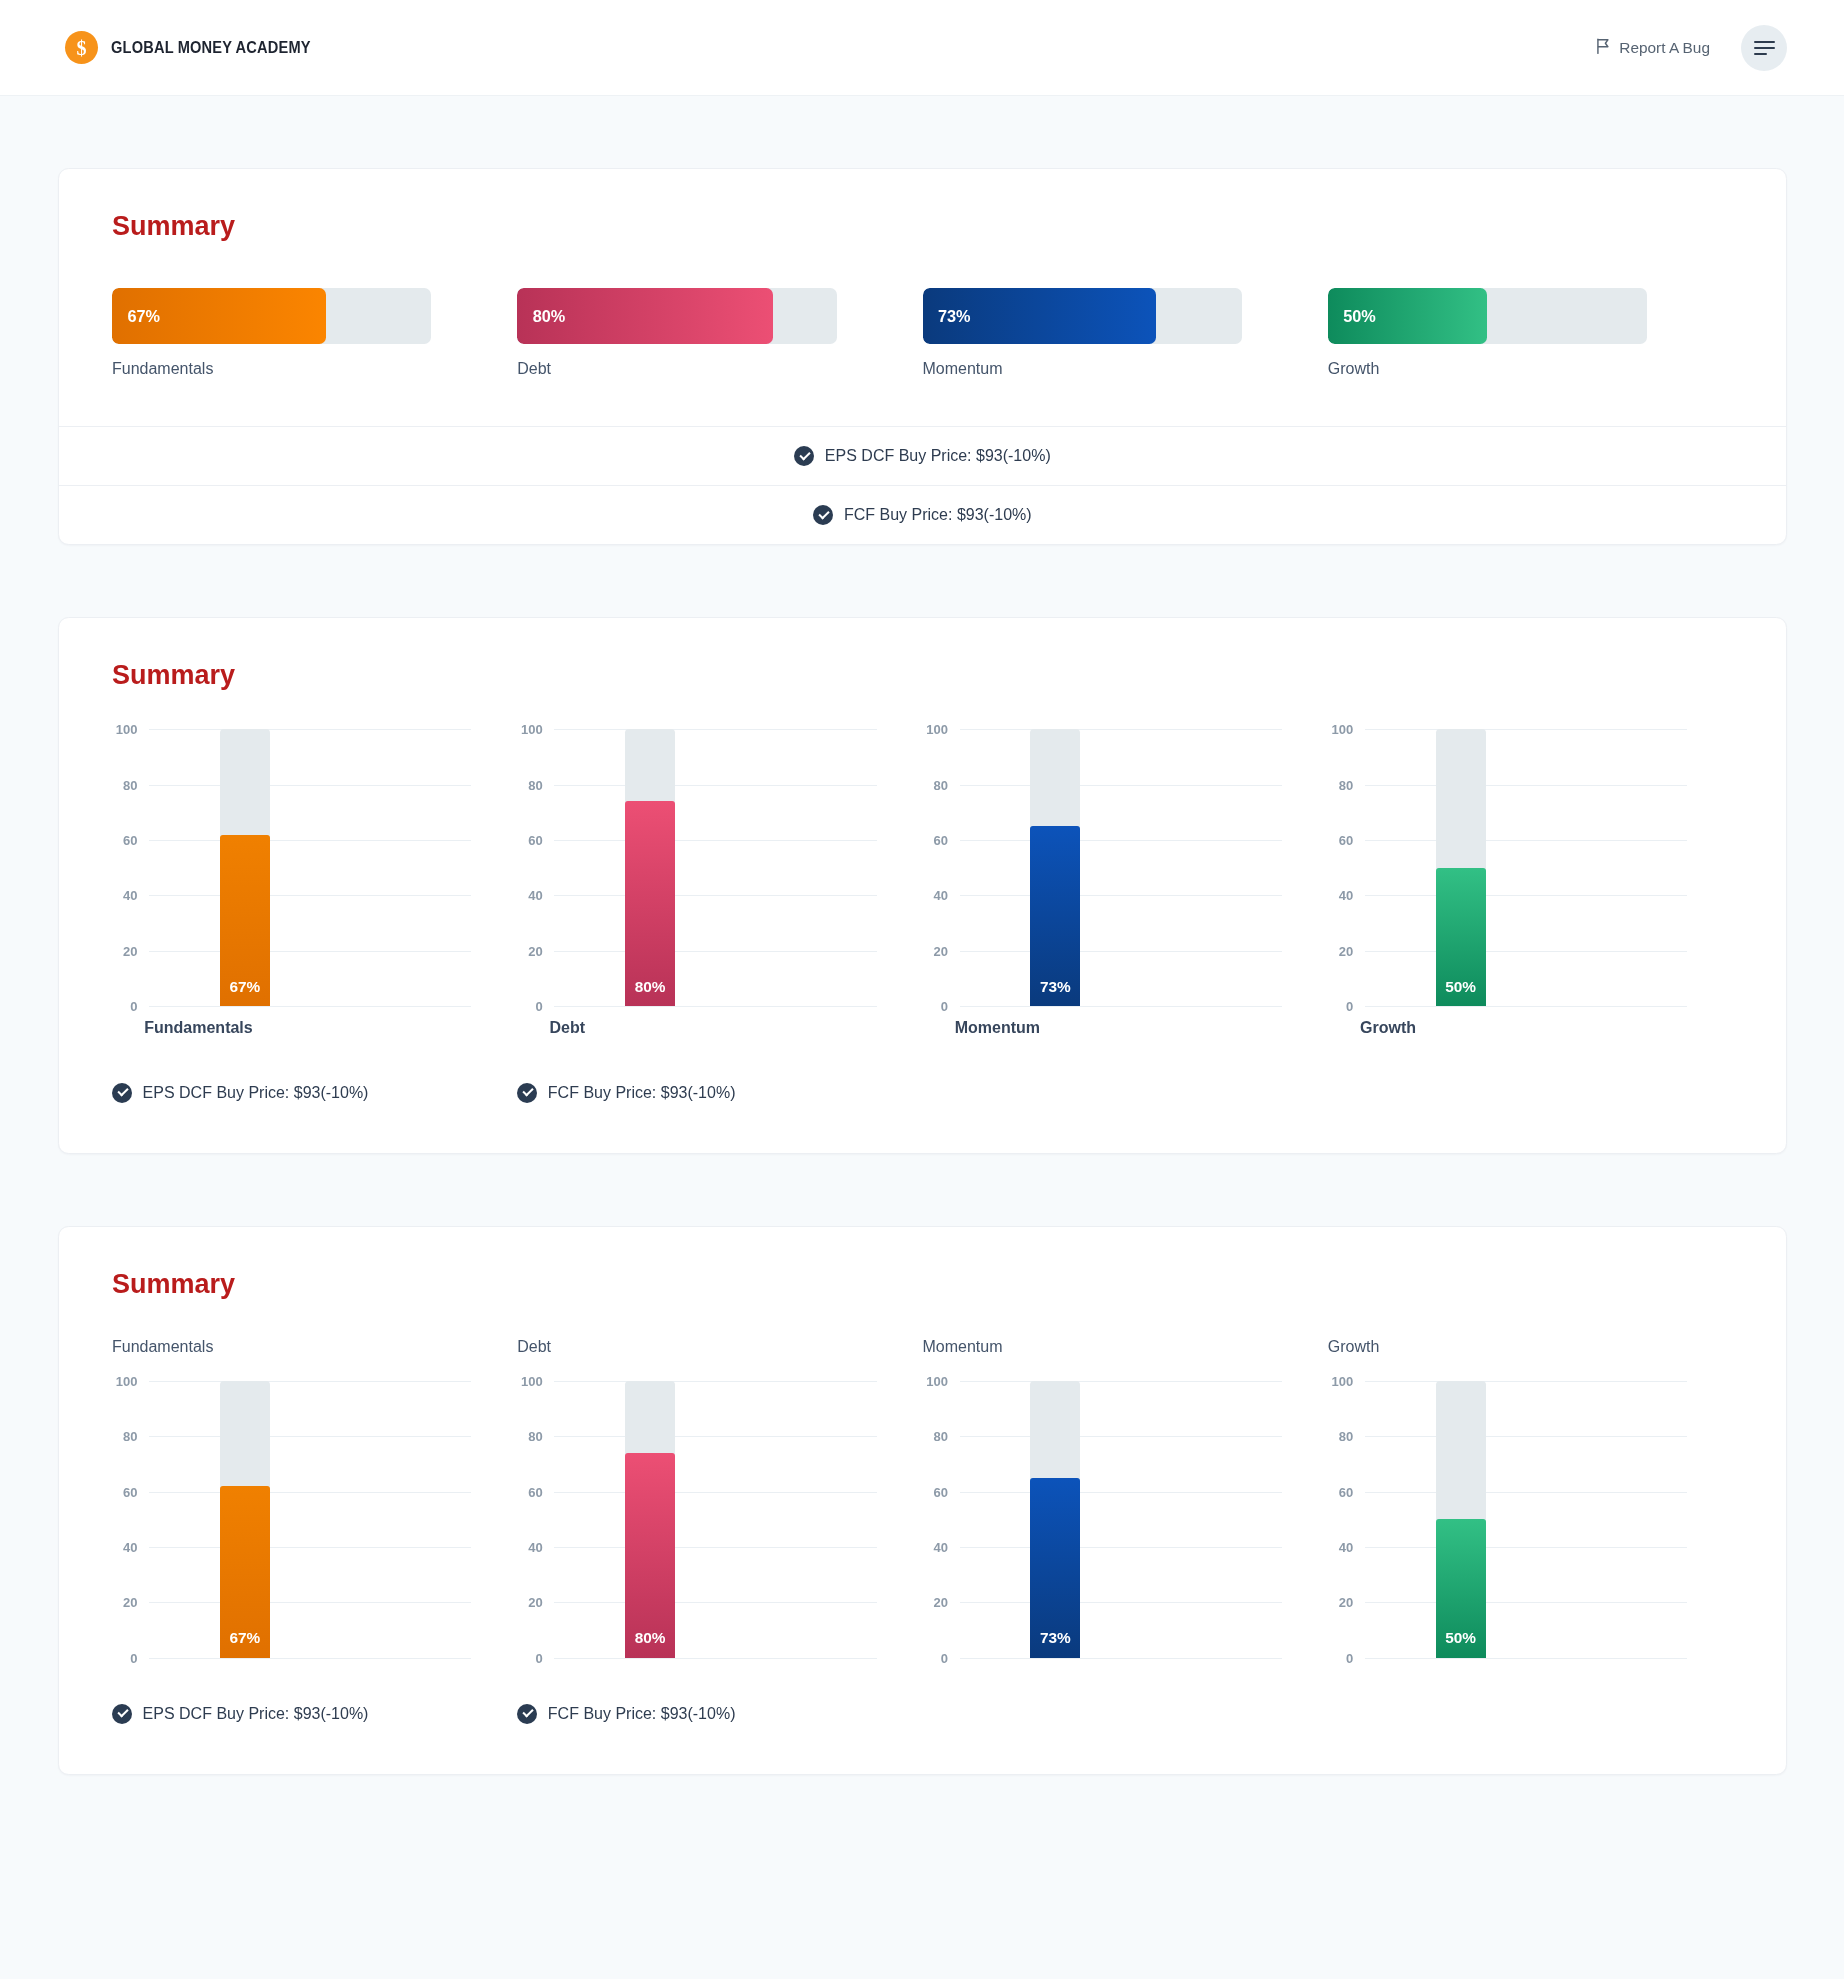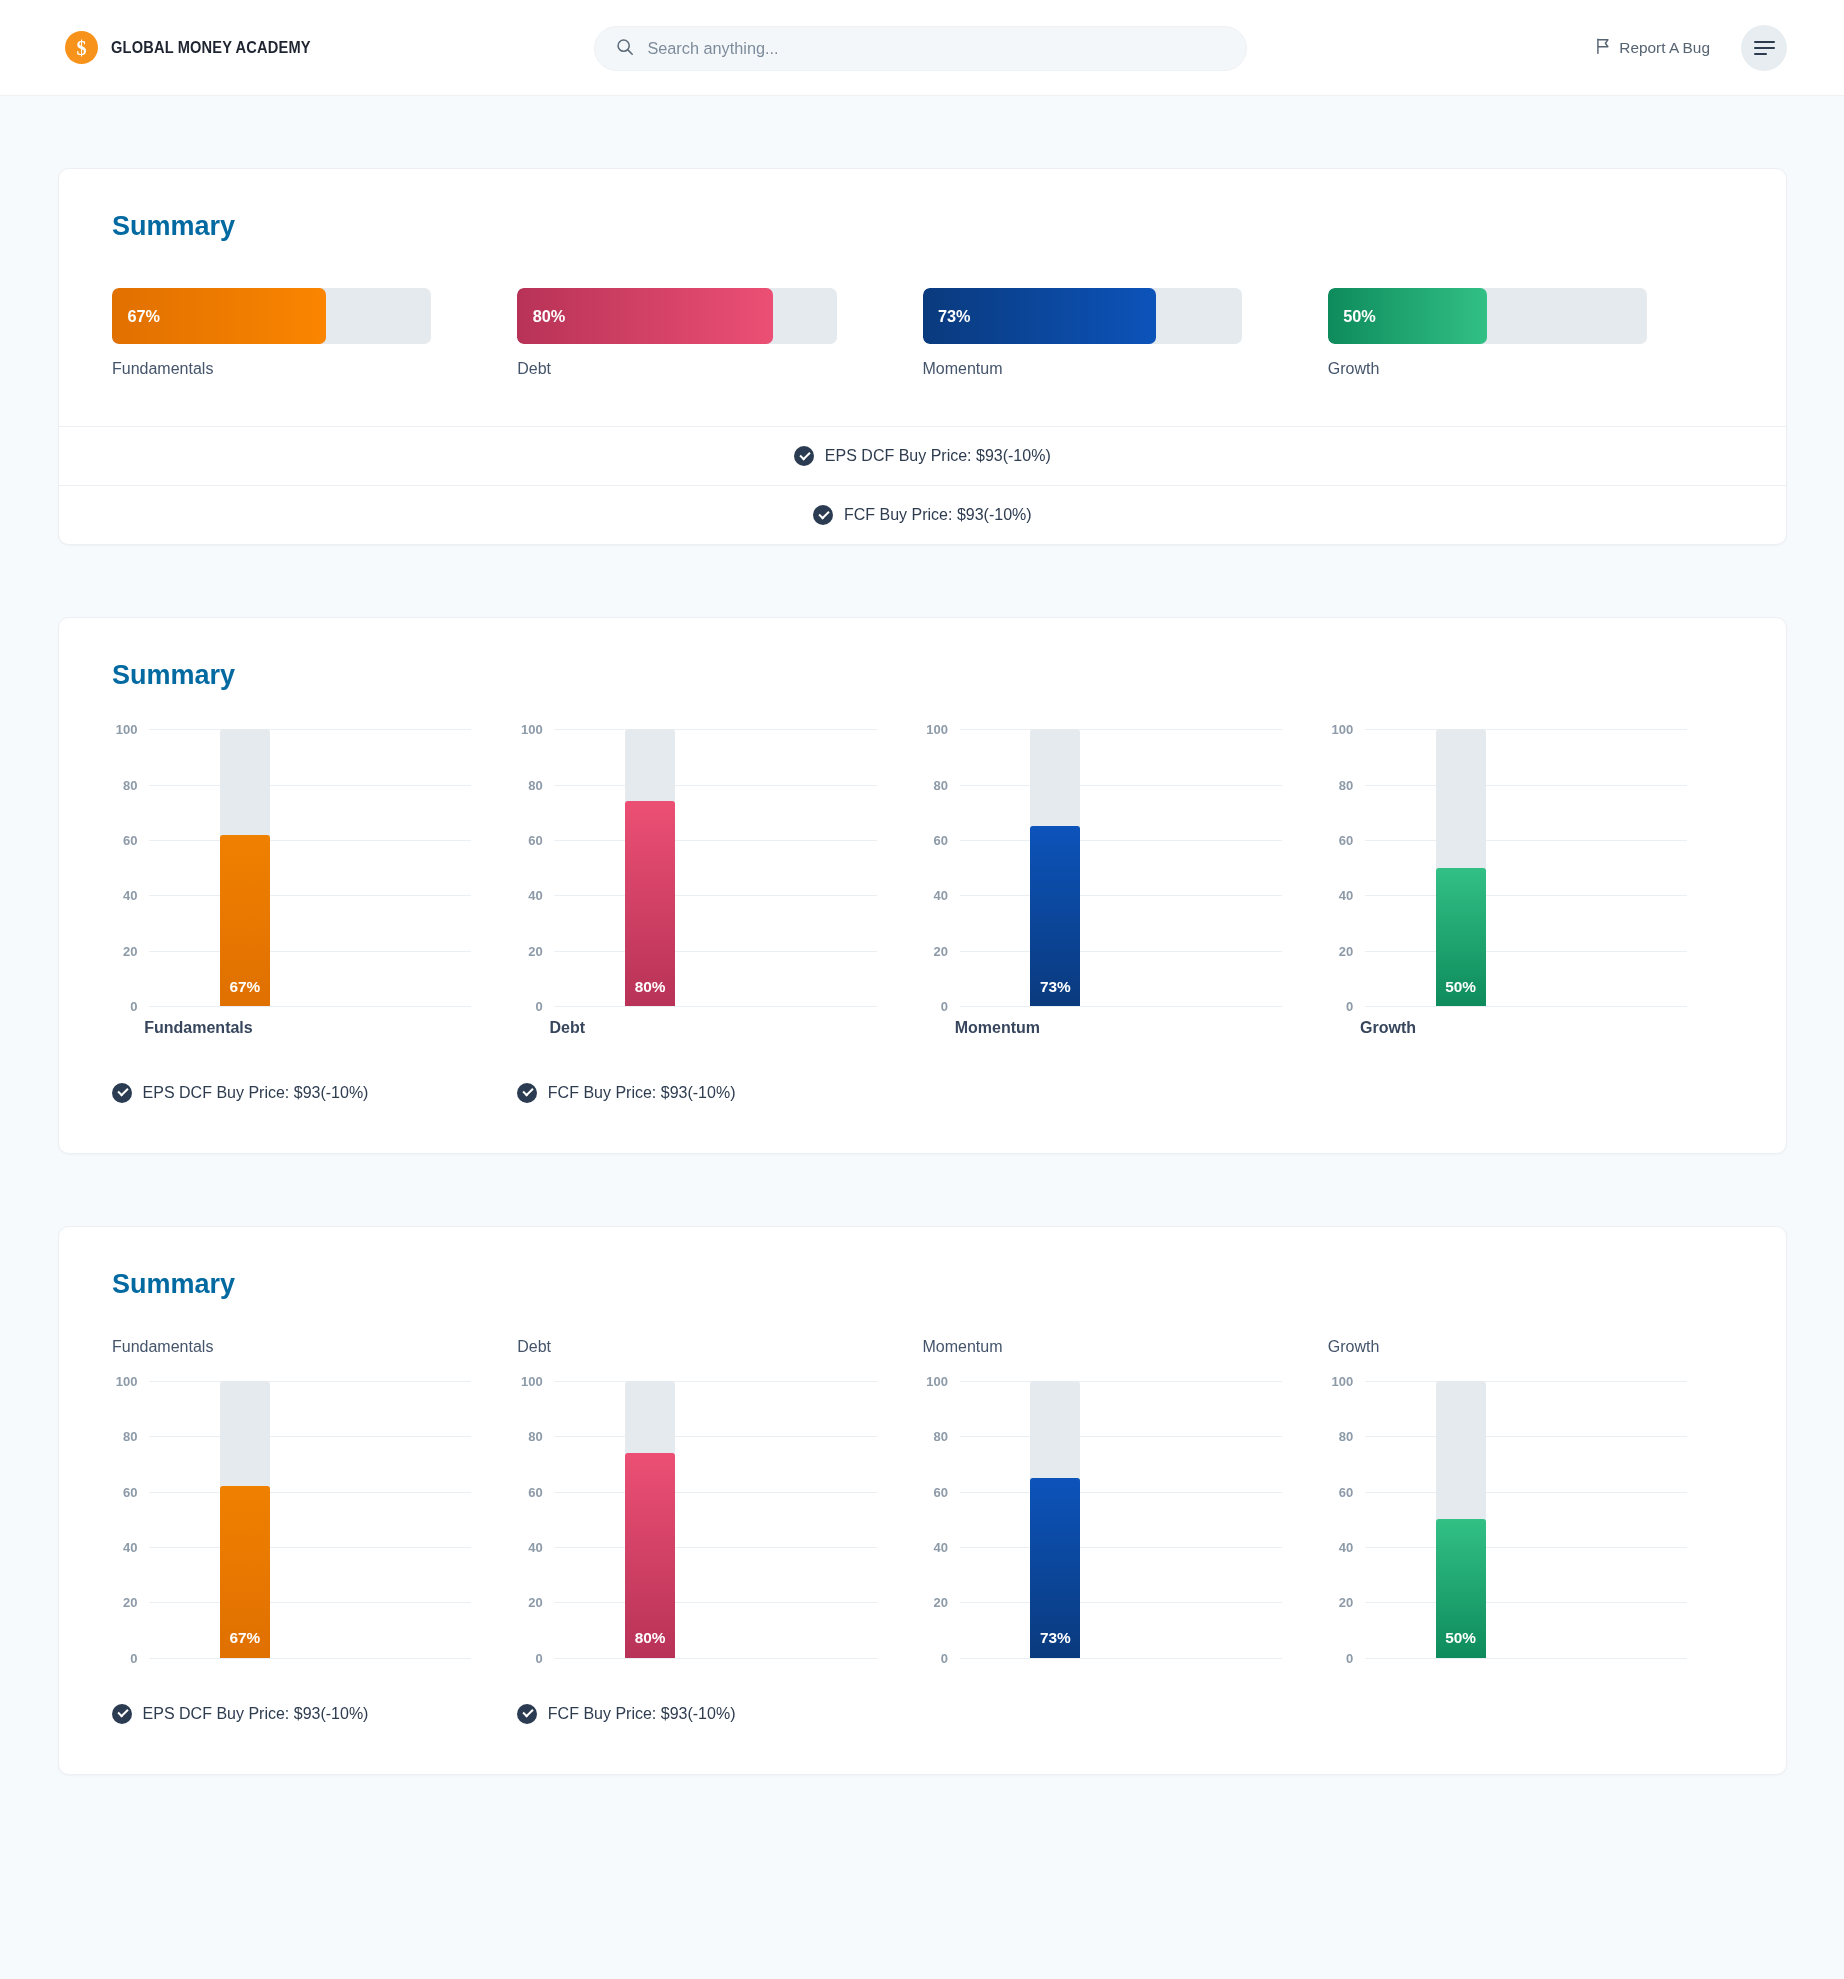--- a/index.html
+++ b/index.html
@@ -75,21 +75,21 @@
   
   .page { padding: 0 58px; }
   .card {
     background: #fff;
     border: 1px solid #eceff3;
     border-radius: 10.6px;
     margin-top: 72px;
     box-shadow: 0 1px 1.9px rgba(16,30,54,0.03);
   }
   .card-title {
-    font-size: 27px; font-weight: bold; color: #0369a1;
+    font-size: 27px; font-weight: bold; color: #b91c1c;
     padding: 42px 0 0 53px;
   }
 
   
   .meters {
     display: flex;
     padding: 46px 53px 48px 53px;
     gap: 0;
   }
   .meter { width: 25%; padding-right: 86px; }
@@ -194,31 +194,20 @@
 </style>
 </head>
 <body>
 
 <div class="topbar">
   <div class="brand">
     <div class="brand-mark">$</div>
     <div class="brand-name">GLOBAL MONEY ACADEMY</div>
   </div>
 
-  <div class="search-wrap">
-    <div class="search-box">
-      <span>
-        <svg width="18" height="18" viewBox="0 0 20 20" fill="none">
-          <circle cx="8.5" cy="8.5" r="6.2" stroke="#5c6b7a" stroke-width="1.7"></circle>
-          <line x1="13.2" y1="13.2" x2="18" y2="18" stroke="#5c6b7a" stroke-width="1.7" stroke-linecap="round"></line>
-        </svg>
-      </span>
-      <input class="search-input" type="text" placeholder="Search anything..." style="">
-    </div>
-  </div>
 
   <div class="header-right">
     <div class="bug-link">
       <span>
         <svg width="14.4" height="16.3" viewBox="0 0 15 17" fill="none">
           <path d="M2 1.2V16" stroke="#566372" stroke-width="1.5" stroke-linecap="round"></path>
           <path d="M2 1.9h10.4l-2.6 3.6 2.6 3.6H2" stroke="#566372" stroke-width="1.5" stroke-linejoin="round" fill="none"></path>
         </svg>
       </span>
       <span>Report A Bug</span>

